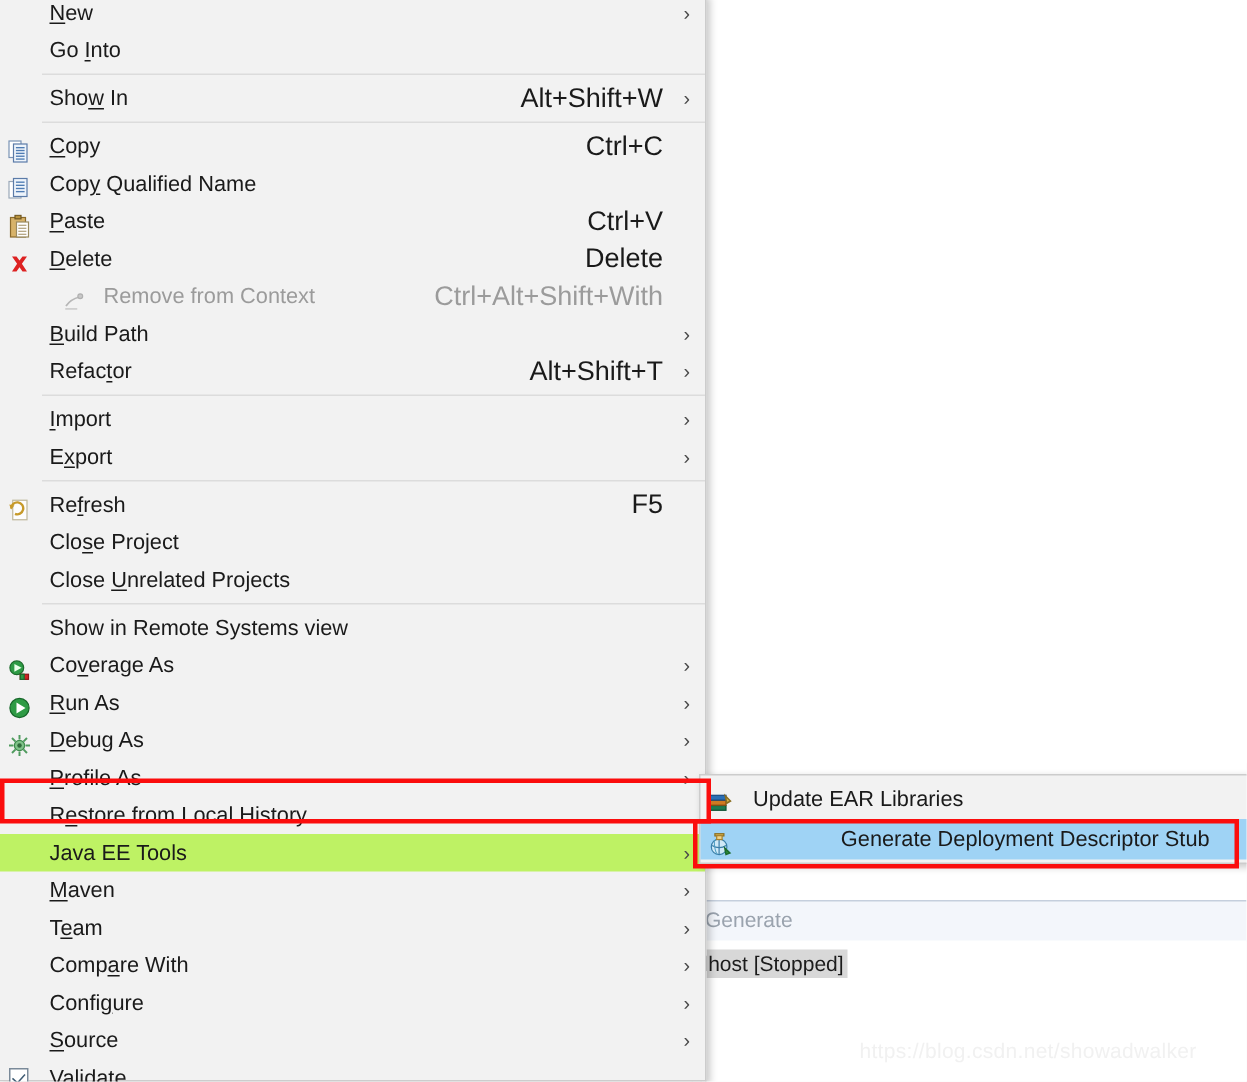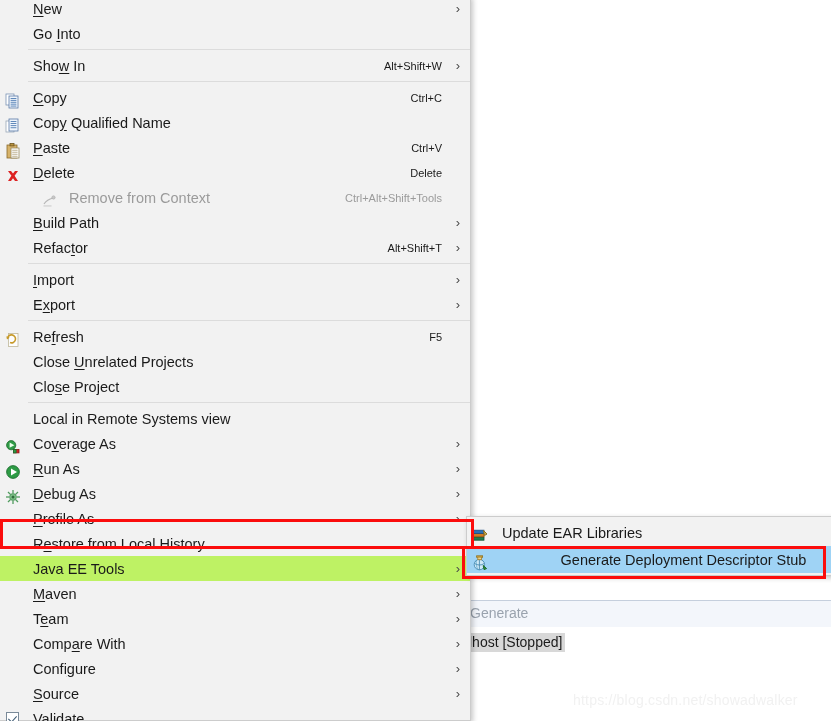--- a/index.html
+++ b/index.html
@@ -89,21 +89,21 @@
   .menu-item.disabled { color: #9b9b9b; margin-left: 36px; }
   .menu-item.selected {
     background: #bef264;
   }
   .mi-label {
     flex: 0 0 auto;
   }
   .mi-accel {
     position: absolute;
     right: 28px;
-    font-size: 11px;
+    font-size: 18px;
     color: #1a1a1a;
   }
   .menu-item.disabled .mi-accel { color: #9b9b9b; }
   .mi-arrow {
     position: absolute;
     right: 10px;
     font-size: 13px;
     color: #4a4a4a;
     line-height: 1;
   }
@@ -255,21 +255,21 @@
       </div>
       <div class="menu-item disabled">
         <span class="mi-icon">
           <svg viewBox="0 0 16 16" width="16" height="16" style="display: block; margin-top: 4px;">
             <path d="M3,11 C5,8 8,6 12,5" fill="none" stroke="#b7b7b7" stroke-width="1.2"></path>
             <circle cx="12.5" cy="4.5" r="1.6" fill="#c8c8c8" stroke="#b0b0b0" stroke-width="0.8"></circle>
             <rect x="2.5" y="12.5" width="8" height="0.9" fill="#c4c4c4"></rect>
           </svg>
         </span>
         <span class="mi-label">Remove from Context</span>
-        <span class="mi-accel">Ctrl+Alt+Shift+Tools</span>
+        <span class="mi-accel">Ctrl+Alt+Shift+With</span>
       </div>
       <div class="menu-item">
         <span class="mi-label"><span class="underline-first">B</span>uild Path</span>
         <span class="mi-arrow">›</span>
       </div>
       <div class="menu-item">
         <span class="mi-label">Refac<span class="underline-first">t</span>or</span>
         <span class="mi-accel">Alt+Shift+T</span>
         <span class="mi-arrow">›</span>
       </div>
@@ -288,28 +288,28 @@
           <svg viewBox="0 0 16 16" width="16" height="16" style="display: block; margin-top: 4px;">
             <rect x="3.5" y="1.5" width="9.5" height="13" fill="#fdfdfd" stroke="#bfb79a" stroke-width="0.8"></rect>
             <path d="M2.5,7 A4,4 0 1 1 5,10.6" fill="none" stroke="#c79a2a" stroke-width="1.6"></path>
             <path d="M1.2,4.4 L4.6,5 L2.4,7.6 Z" fill="#c79a2a"></path>
           </svg>
         </span>
         <span class="mi-label">Re<span class="underline-first">f</span>resh</span>
         <span class="mi-accel">F5</span>
       </div>
       <div class="menu-item">
+        <span class="mi-label">Clo<span class="underline-first">s</span>e Project</span>
+      </div>
+      <div class="menu-item">
         <span class="mi-label">Close <span class="underline-first">U</span>nrelated Projects</span>
       </div>
-      <div class="menu-item">
-        <span class="mi-label">Clo<span class="underline-first">s</span>e Project</span>
-      </div>
       <div class="sep"></div>
       <div class="menu-item">
-        <span class="mi-label">Local in Remote Systems view</span>
+        <span class="mi-label">Show in Remote Systems view</span>
       </div>
       <div class="menu-item">
         <span class="mi-icon">
           <svg viewBox="0 0 16 16" width="16" height="16" style="display: block; margin-top: 4px;">
             <circle cx="6.2" cy="6.2" r="4.6" fill="#2e9b45" stroke="#1d6b2c" stroke-width="0.8"></circle>
             <path d="M4.6,3.6 L9.4,6.2 L4.6,8.8 Z" fill="#eaffea"></path>
             <rect x="8.5" y="10.5" width="5.5" height="3.4" fill="#cf2424" stroke="#8c1616" stroke-width="0.8"></rect>
             <rect x="8.5" y="10.5" width="2.6" height="3.4" fill="#2e9b45" stroke="#1d6b2c" stroke-width="0.8"></rect>
           </svg>
         </span>

